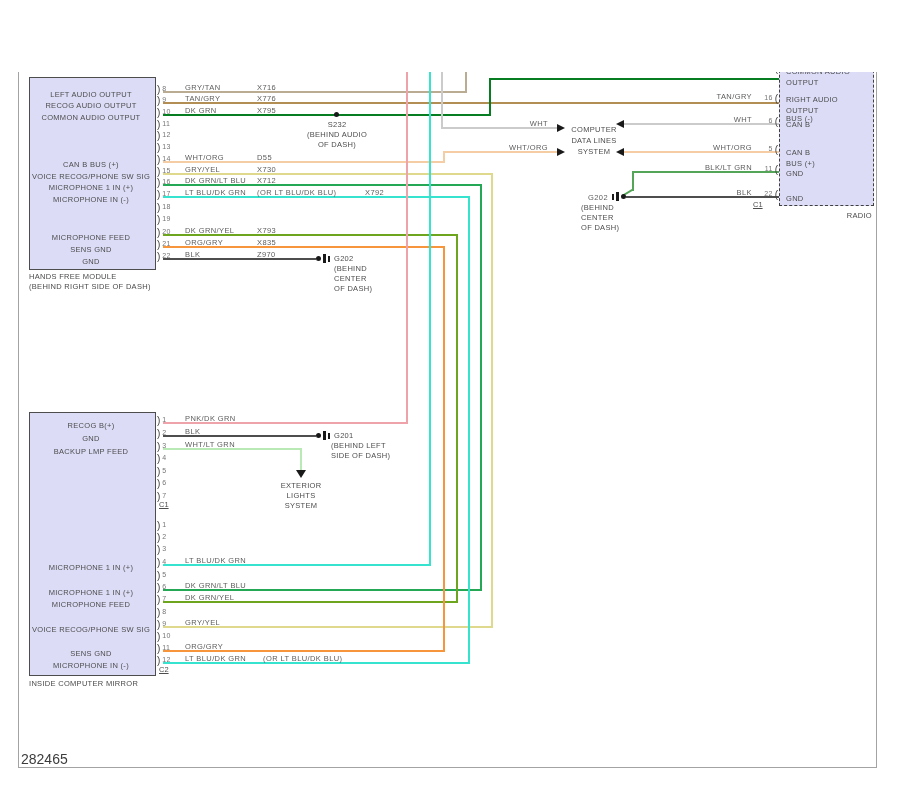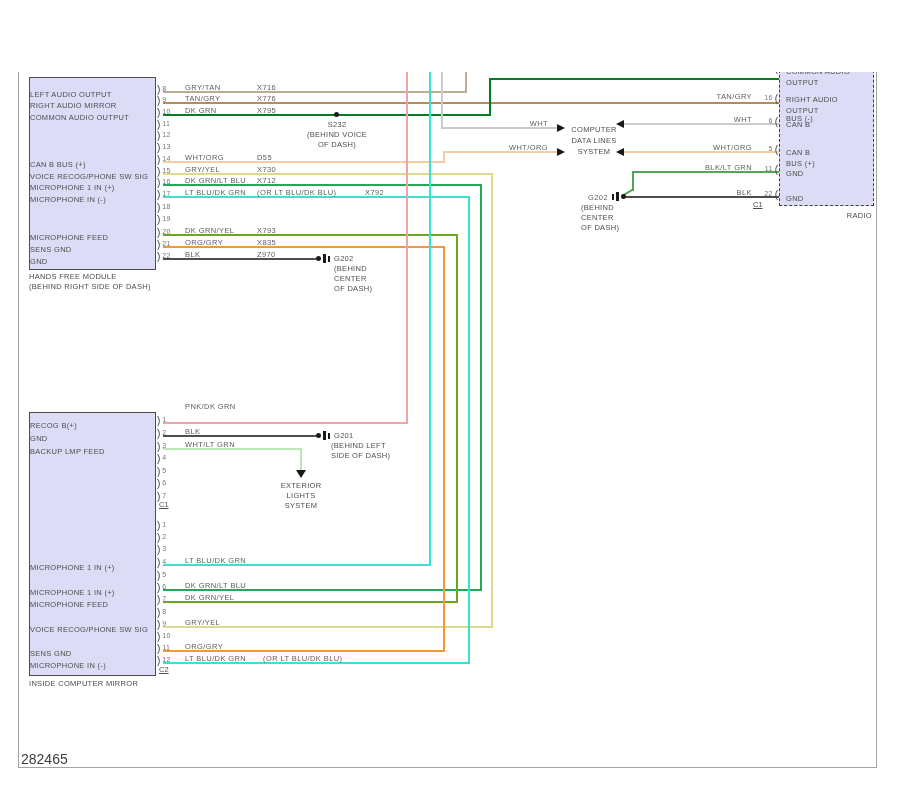--- a/index.html
+++ b/index.html
@@ -14,21 +14,21 @@
   .block.dash{border:1.5px dashed #3f3f3f}
   .hw{position:absolute;height:2px}
   .vw{position:absolute;width:2px}
   .diag{position:absolute;height:2px;transform-origin:left center}
   .pr{position:absolute;white-space:nowrap;font-size:7px;color:#757575;letter-spacing:.3px}
   .pr::before{content:")";font-size:10px;color:#444;margin-right:2px;vertical-align:-2px;letter-spacing:0}
   .pr.rv{text-align:right;width:26px}
   .pr.rv::before{content:none}
   .pr.rv::after{content:"(";font-size:10px;color:#444;margin-left:2px;vertical-align:-2px;letter-spacing:0}
   .wl{position:absolute;font-size:7.5px;color:#5d5d5d;letter-spacing:.4px;white-space:nowrap}
-  .sig{position:absolute;left:30px;width:122px;text-align:left;font-size:7.5px;color:#4d4d4d;letter-spacing:.3px;white-space:nowrap}
+  .sig{position:absolute;left:30px;width:122px;text-align:center;font-size:7.5px;color:#4d4d4d;letter-spacing:.3px;white-space:nowrap}
   .rwl{position:absolute;width:60px;text-align:right;font-size:7.5px;color:#5d5d5d;letter-spacing:.4px;white-space:nowrap}
   .rsig{position:absolute;left:786px;font-size:7.5px;color:#4d4d4d;letter-spacing:.3px;white-space:nowrap}
   .cl{position:absolute;font-size:7.5px;color:#4d4d4d;text-decoration:underline}
   .bname{position:absolute;font-size:7.5px;color:#4a4a4a;letter-spacing:.3px;white-space:nowrap}
   .note{position:absolute;font-size:7.5px;color:#4d4d4d;letter-spacing:.3px;white-space:nowrap}
   .nstack{position:absolute;font-size:7.5px;color:#4d4d4d;letter-spacing:.3px;line-height:10px}
   .nstack span{display:block}
   .ctr{text-align:center}
   .ar{position:absolute;width:0;height:0}
   .ar.r{border-top:4px solid transparent;border-bottom:4px solid transparent;border-left:8px solid #191919}
@@ -119,21 +119,21 @@
       <span class="pr" style="left:157px;top:166px"><span>15</span></span>
       <span class="pr" style="left:157px;top:177px"><span>16</span></span>
       <span class="pr" style="left:157px;top:189px"><span>17</span></span>
       <span class="pr" style="left:157px;top:202px"><span>18</span></span>
       <span class="pr" style="left:157px;top:214px"><span>19</span></span>
       <span class="pr" style="left:157px;top:227px"><span>20</span></span>
       <span class="pr" style="left:157px;top:239px"><span>21</span></span>
       <span class="pr" style="left:157px;top:251px"><span>22</span></span>
 
       <span class="sig" style="top:90px">LEFT AUDIO OUTPUT</span>
-      <span class="sig" style="top:101px">RIGHT AUDIO MIRROR</span>
+      <span class="sig" style="top:101px">RECOG AUDIO OUTPUT</span>
       <span class="sig" style="top:113px">COMMON AUDIO OUTPUT</span>
       <span class="sig" style="top:160px">CAN B BUS (+)</span>
       <span class="sig" style="top:172px">VOICE RECOG/PHONE SW SIG</span>
       <span class="sig" style="top:183px">MICROPHONE 1 IN (+)</span>
       <span class="sig" style="top:195px">MICROPHONE IN (-)</span>
       <span class="sig" style="top:233px">MICROPHONE FEED</span>
       <span class="sig" style="top:245px">SENS GND</span>
       <span class="sig" style="top:257px">GND</span>
 
       <span class="wl" style="left:185px;top:83px">GRY/TAN</span>
@@ -169,21 +169,21 @@
       <span class="note" style="left:334px;top:254px">G202</span>
       <div class="nstack" style="left:334px;top:264px">
         <span>(BEHIND</span>
         <span>CENTER</span>
         <span>OF DASH)</span>
       </div>
 
       <div class="dot" style="left:334px;top:112px"></div>
       <div class="nstack ctr" style="left:302px;top:120px;width:70px">
         <span>S232</span>
-        <span>(BEHIND VOICE</span>
+        <span>(BEHIND AUDIO</span>
         <span>OF DASH)</span>
       </div>
 
       <div class="ar r" style="left:557px;top:124px"></div>
       <div class="ar l" style="left:616px;top:120px"></div>
       <div class="ar r" style="left:557px;top:148px"></div>
       <div class="ar l" style="left:616px;top:148px"></div>
       <div class="nstack ctr" style="left:566px;top:124px;width:56px;line-height:11px">
         <span>COMPUTER</span>
         <span>DATA LINES</span>
@@ -236,21 +236,21 @@
       <span class="pr" style="left:157px;top:441px"><span>3</span></span>
       <span class="pr" style="left:157px;top:453px"><span>4</span></span>
       <span class="pr" style="left:157px;top:466px"><span>5</span></span>
       <span class="pr" style="left:157px;top:478px"><span>6</span></span>
       <span class="pr" style="left:157px;top:491px"><span>7</span></span>
       <span class="cl" style="left:159px;top:500px">C1</span>
 
       <span class="sig" style="top:421px">RECOG B(+)</span>
       <span class="sig" style="top:434px">GND</span>
       <span class="sig" style="top:447px">BACKUP LMP FEED</span>
-      <span class="wl" style="left:185px;top:402px">PNK/DK GRN</span>
+      <span class="wl" style="left:185px;top:414px">PNK/DK GRN</span>
       <span class="wl" style="left:185px;top:427px">BLK</span>
       <span class="wl" style="left:185px;top:440px">WHT/LT GRN</span>
 
       <div class="gnd" style="left:316px;top:431px">
           <i class="gd"></i>
           <i class="g1"></i>
           <i class="g2"></i>
         </div>
       <span class="note" style="left:334px;top:431px">G201</span>
       <div class="nstack" style="left:331px;top:441px">

